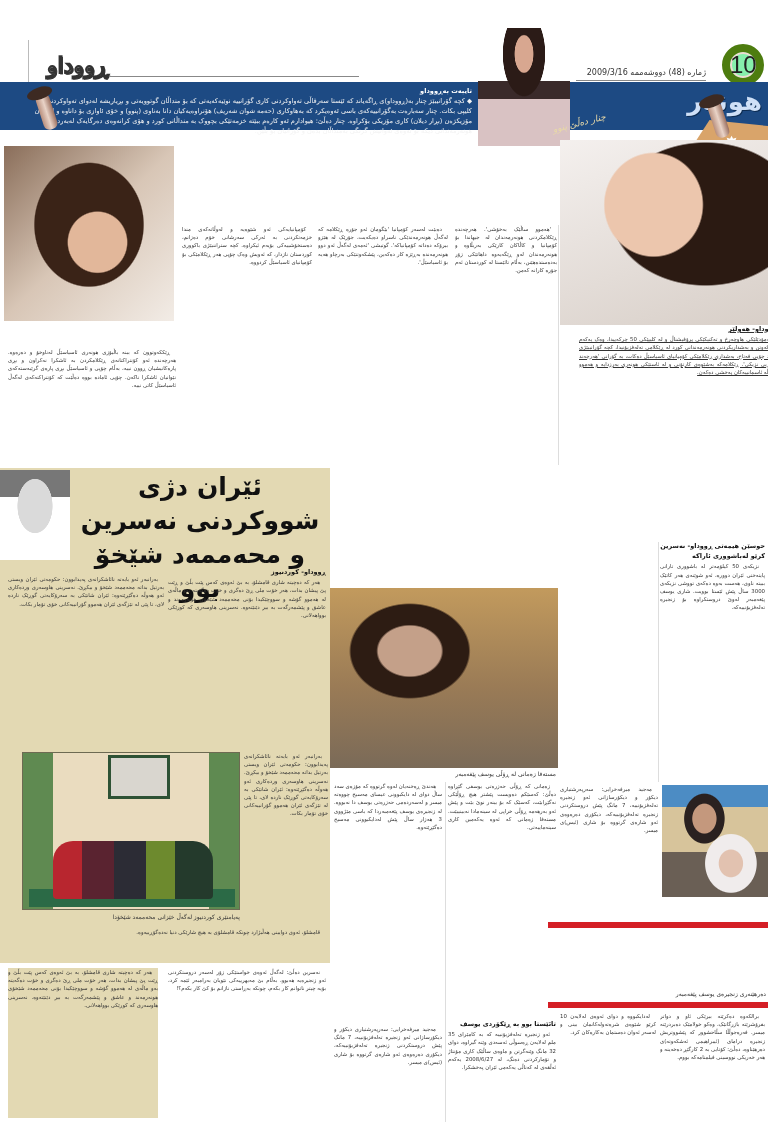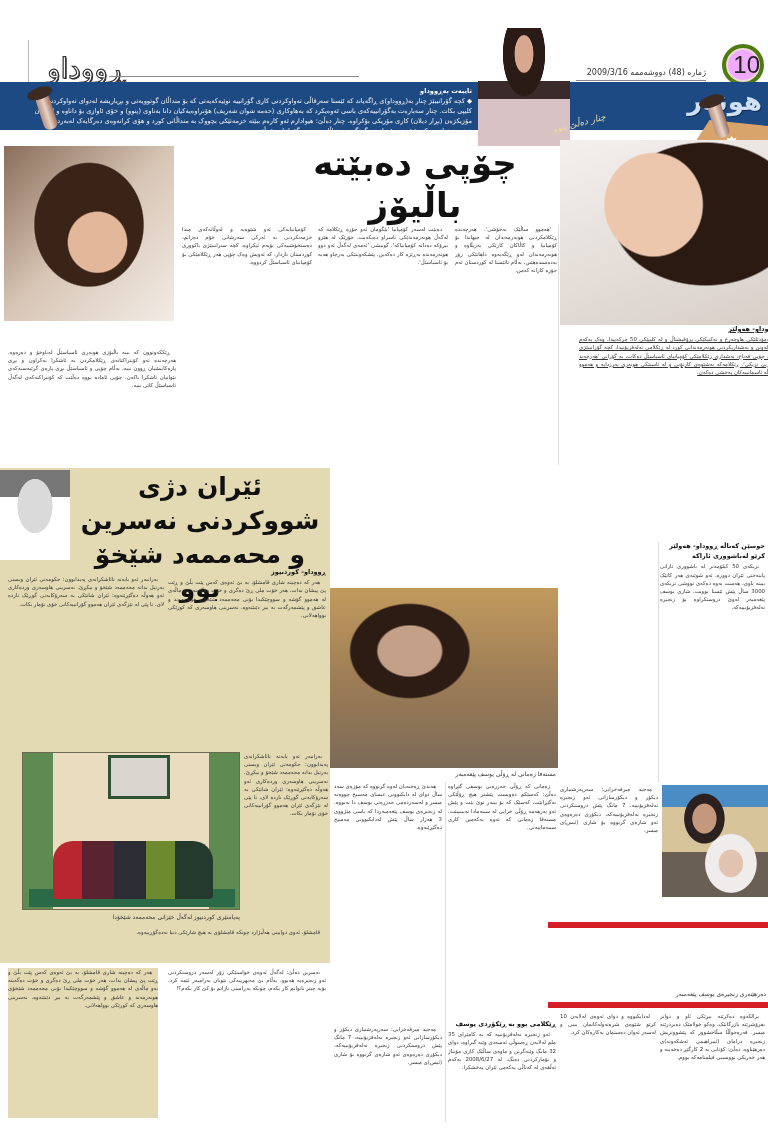--- a/index.html
+++ b/index.html
@@ -5,25 +5,25 @@
   * { box-sizing: border-box; margin: 0; padding: 0; }
   html, body { width: 768px; height: 1128px; background: #ffffff; overflow: hidden; }
   body { font-family: "DejaVu Sans", sans-serif; color: #222; position: relative; }
   .page { position: absolute; left: 0; top: 0; width: 768px; height: 1128px; }
 
   
   .top-blank { position: absolute; left: 0; top: 0; width: 768px; height: 40px; background: #fff; }
 
   
   .masthead { position: absolute; left: 28px; top: 40px; width: 740px; height: 42px; border-left: 1px solid #bbb; }
-  .logo { position: absolute; left: 18px; top: 12px; font-family: "DejaVu Serif", serif; font-size: 28px; font-weight: normal; color: #fff; letter-spacing: -1px;
+  .logo { position: absolute; left: 18px; top: 12px; font-family: "DejaVu Serif", serif; font-size: 22px; font-weight: bold; color: #fff; letter-spacing: -1px;
           -webkit-text-stroke: 1.2px #333; text-shadow: 1px 1px 0 #333; }
   .logo-rule { position: absolute; left: 80px; top: 36px; width: 250px; height: 1px; background: #888; }
   .issue-line { position: absolute; right: 62px; top: 28px; font-size: 8px; color: #333; direction: rtl; border-bottom: 1px solid #888; padding-bottom: 3px; width: 130px; text-align: right; }
-  .page-num-circle { position: absolute; right: 4px; top: 4px; width: 42px; height: 42px; border-radius: 50%; background: #f0abfc; border: 4px solid #4d7c0f; box-shadow: inset 0 0 0 2px #eedcd2; display: flex; align-items: center; justify-content: flex-end; }
+  .page-num-circle { position: absolute; right: 4px; top: 4px; width: 42px; height: 42px; border-radius: 50%; background: #86efac; border: 8px solid #4d7c0f; box-shadow: inset 0 0 0 2px #eedcd2; display: flex; align-items: center; justify-content: flex-start; }
   .page-num-circle span { font-family: "Liberation Sans", sans-serif; font-size: 24px; color: #222; }
 
   
   .banner { position: absolute; left: 0; top: 82px; width: 768px; height: 48px; background: #1d4a83; }
   .banner-text { position: absolute; left: 32px; top: 4px; width: 440px; direction: rtl; text-align: right; color: #f3f3f3; font-size: 6.6px; line-height: 10px; }
   .banner-text .tag { display: block; font-weight: bold; color: #fff; }
   .section-title { position: absolute; right: 6px; top: 4px; font-size: 26px; font-weight: bold; color: #cfe0f7; direction: rtl; text-shadow: 1px 1px 0 #0d2c52; }
   .singer-caption { position: absolute; left: 552px; top: 118px; font-size: 9px; color: #e8d9a7; font-style: italic; direction: rtl; transform: rotate(-14deg); }
 
   
@@ -96,21 +96,20 @@
   <div class="mic mic-left"></div>
   <div class="mic mic-right"></div>
   <div class="spark spark-left">✸</div>
   <div class="spark spark-right">✸</div>
 
   <div class="photo photo-singer-top"></div>
   <div class="singer-caption">چنار دەڵێ پنوو</div>
 
   <div class="photo photo-curly"></div>
   <div class="photo photo-phone"></div>
-  <div class="headline hl-main">چۆپی دەبێتە باڵیۆز</div>
 
   <div class="col" style="left:579px; top:325px; width:198px; height:140px;text-decoration:underline;">
     <span class="byline">ڕووداو- هەولێر</span>
     <p>بەمۆدێلێکی هاوچەرخ و تەکنیکێکی پرۆفیشناڵ و لە کلیپێکی 50 چرکەییدا، وەک یەکەم دەرکەوتن و بەشداریکردنی هونەرمەندانی کورد لە ڕێکلامی تەلەفزیۆنیدا، کچە گۆرانیبێژی کورد چۆپی فەتاح، بەشداری ڕێکلامێکی کۆمپانیای ئاسیاسێڵ دەکات، بە گۆرانی 'هەرچەند دووربی نزیکی'. ڕێکلامەکە بەشێوەی کارتۆنی و لە ئاستێکی هونەری بەرزدایە و هەموو کەناڵە ئاسمانییەکان پەخشی دەکەن.</p>
   </div>
   <div class="col" style="left:455px; top:225px; width:102px; height:240px;">
     <p>'هەموو ساڵێک بەخۆشی'. هەرچەندە ڕێکلامکردنی هونەرمەندان لە جیهاندا بۆ کۆمپانیا و کاڵاکان کارێکی بەربڵاوە و هونەرمەندان لەو ڕێگەیەوە داهاتێکی زۆر بەدەستدەهێنن، بەڵام تائێستا لە کوردستان ئەم جۆرە کارانە کەمن.</p>
   </div>
   <div class="col" style="left:318px; top:225px; width:130px; height:240px;">
     <p>دەبێت لەسەر کۆمپانیا 'بێگومان ئەو جۆرە ڕێکلامە کە لەگەڵ هونەرمەندێکی ناسراو دەیکەیت، جۆرێک لە هێزو بیرۆکە دەداتە کۆمپانیاکە'. گوتیشی 'ئەمەی لەگەڵ ئەو دوو هونەرمەندە بەڕێزە کار دەکەین، پێشکەوتنێکی بەرچاو هەیە بۆ ئاسیاسێڵ'.</p>
@@ -149,40 +148,40 @@
     <p>نەسرین دەڵێ: لەگەڵ ئەوەی خواستێکی زۆر لەسەر دروستکردنی ئەو زنجیرەیە هەبوو، بەڵام بێ مەیهرییەکی نێویان بەرامبەر ئێمە کرد، بۆیە چیتر ناتوانم کار بکەم، چونکە بەڕاستی نازانم بۆ کێ کار بکەم؟!</p>
   </div>
   <div class="col" style="left:8px; top:968px; width:150px; height:150px; background:#e3d9b3;">
     <p>هەر کە دەچیتە شاری قامشلۆ، بە بێ ئەوەی کەس پێت بڵێ و ڕێت پێ پیشان بدات، هەر خۆت ملی ڕێ دەگری و خۆت دەگەیتە بەو ماڵەی لە هەموو گۆشە و سووچێکیدا بۆنی محەممەد شێخۆی هونەرمەند و عاشق و پێشمەرگەت بە بیر دێنێتەوە. نەسرینی هاوسەری کە کورێکی بوواهەلانی.</p>
   </div>
 
   <div class="photo photo-yusuf"></div>
   <div class="caption" style="left:330px; top:770px; width:226px;">مستەفا زەمانی لە ڕۆڵی یوسف پێغەمبەر</div>
 
   <div class="col" style="left:660px; top:542px; width:105px; height:240px;">
-    <span class="byline">حوسێن کەناڵە ڕووداو- هەولێر</span>
+    <span class="byline">حوسێن هیمەتی ڕووداو- نەسرین</span>
     <span class="byline">کرێو لەباشووری ئاراکە</span>
     <p>نزیکەی 50 کیلۆمەتر لە باشووری تارانی پایتەختی ئێران دوورە، ئەو شوێنەی هەر کاتێک ببیتە ناوی، هەست بەوە دەکەی تووشی نزیکەی 3000 ساڵ پێش ئێستا بوویت. شاری یوسف پێغەمبەر لەوێ دروستکراوە بۆ زنجیرە تەلەفزیۆنییەکە.</p>
   </div>
   <div class="col" style="left:560px; top:785px; width:98px; height:130px;">
     <p>مەجید میرفەخرایی: سەرپەرشتیاری دیکۆر و دیکۆرسازانی ئەو زنجیرە تەلەفزیۆنییە، 7 مانگ پێش دروستکردنی زنجیرە تەلەفزیۆنییەکە، دیکۆری دەرەوەی ئەو شارەی گرتووە بۆ شاری (ئیس)ی میسر.</p>
   </div>
   <div class="photo photo-tv"></div>
 
   <div class="col" style="left:448px; top:782px; width:108px; height:340px;">
     <p>زەمانی کە ڕۆڵی حەزرەتی یوسفی گێڕاوە دەڵێ: کەسێکم دەویست پێشتر هیچ ڕۆڵێکی نەگێڕابێت، کەسێک کە بۆ بینەر نوێ بێت و پێش ئەو بەرهەمە ڕۆڵی خراپی لە سینەمادا نەبینیبێت. مستەفا زەمانی کە ئەوە یەکەمین کاری سینەماییەتی.</p>
   </div>
   <div class="col" style="left:334px; top:782px; width:108px; height:240px;">
     <p>هەندێ ڕەخنەیان لەوە گرتووە کە مۆزەی سەد ساڵ دوای لە دایکبوونی عیسای مەسیح چووەتە میسر و لەسەردەمی حەزرەتی یوسف دا نەبووە. لە زنجیرەی یوسف پێغەمبەردا کە باسی مێژووی 3 هەزار ساڵ پێش لەدایکبوونی مەسیح دەگێڕێتەوە.</p>
   </div>
   <div class="col" style="left:334px; top:1025px; width:108px; height:95px;">
     <p>مەجید میرفەخرایی: سەرپەرشتیاری دیکۆر و دیکۆرسازانی ئەو زنجیرە تەلەفزیۆنییە، 7 مانگ پێش دروستکردنی زنجیرە تەلەفزیۆنییەکە، دیکۆری دەرەوەی ئەو شارەی گرتووە بۆ شاری (ئیس)ی میسر.</p>
   </div>
   <div class="col" style="left:448px; top:1020px; width:108px; height:100px; background:#fff;">
-    <span class="byline">ڕێکلامی بوو بە ڕێکۆردی یوسف</span>
+    <span class="byline">تائێستا بوو بە ڕێکۆردی یوسف</span>
     <p>ئەو زنجیرە تەلەفزیۆنییە کە بە کامێرای 35 ملم لەلایەن ڕەسوڵی ئەسەدی وێنە گیراوە، دوای 32 مانگ وێنەگرتن و ماوەی ساڵێک کاری مۆنتاژ و تۆمارکردنی دەنگ، لە 2008/6/27 یەکەم ئەڵقەی لە کەناڵی یەکەمی ئێران پەخشکرا.</p>
   </div>
 
   <div class="red-rule red-rule-1"></div>
   <div class="caption" style="left:548px; top:990px; width:218px;">دەرهێنەری زنجیرەی یوسف پێغەمبەر</div>
   <div class="red-rule red-rule-2"></div>
   <div class="col" style="left:660px; top:1012px; width:105px; height:110px;">
     <p>برالکەوە دەکرێتە بیرێکی ئاو و دواتر بفرۆشرێتە بازرگانێک، وەکو خولامێک دەبردرێتە میسر. فەرەجوڵڵا سڵاحشوور کە پێشووتریش زنجیرە درامای (ئیبراهیمی ئەشکەوتە)ی دەرهێناوە، دەڵێ: کۆتایی بە 2 کارگێڕ دەخەینە و هەر خەریکی نووسینی فیلمنامەکە بووم.</p>
   </div>
   <div class="col" style="left:560px; top:1012px; width:96px; height:110px;">

